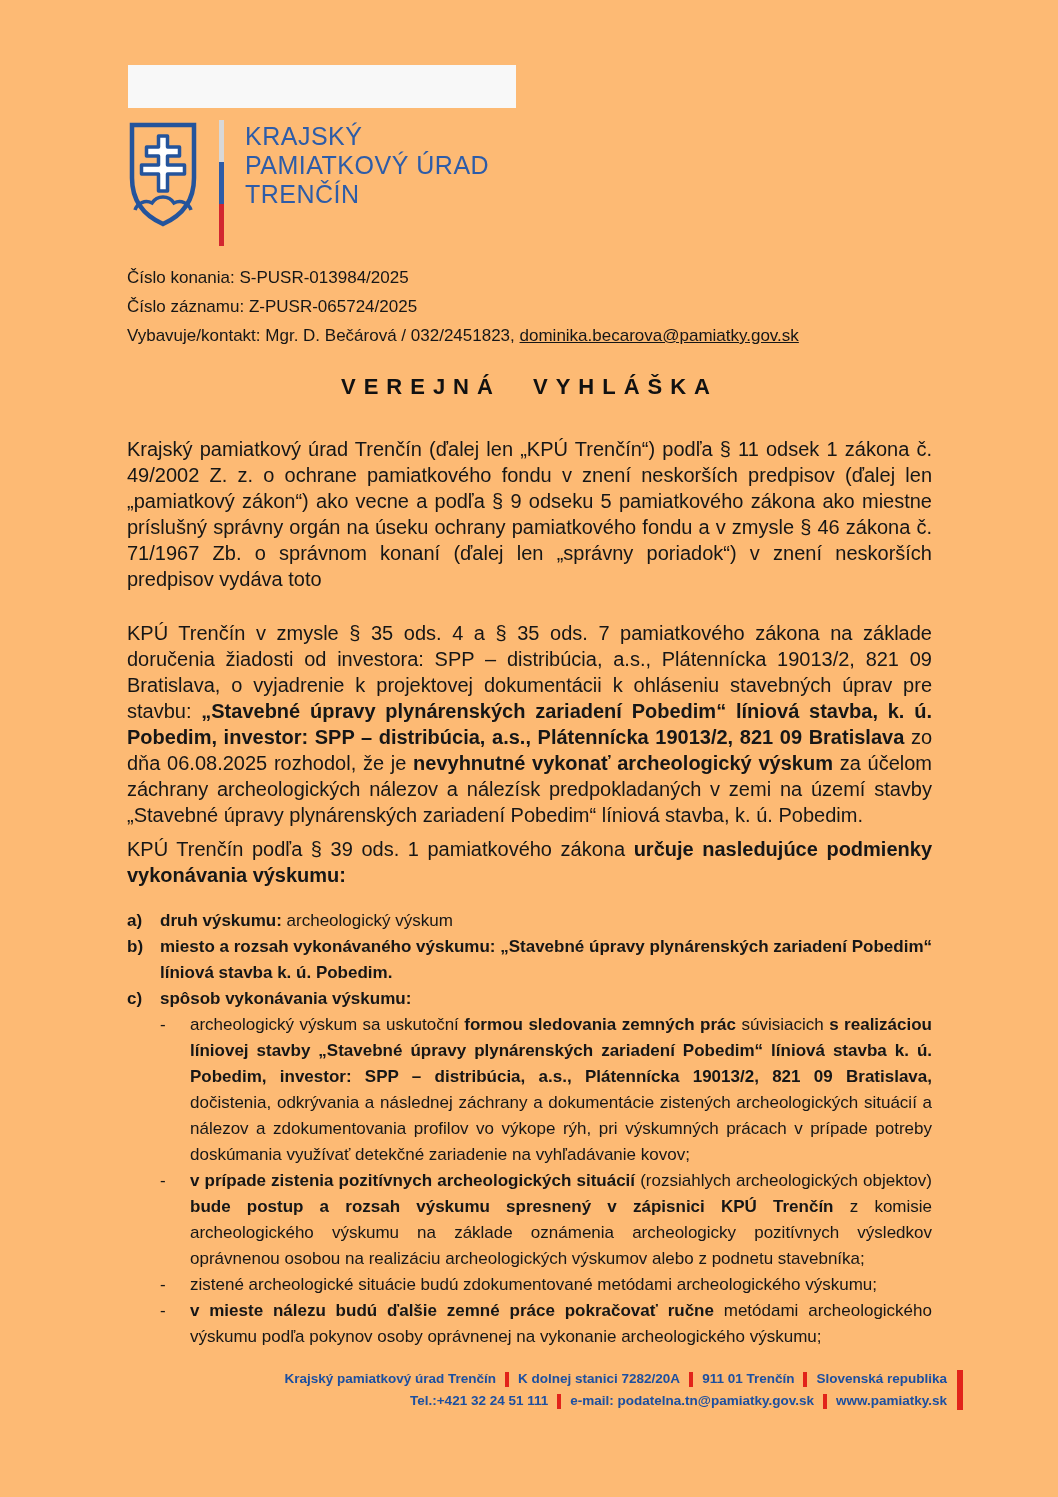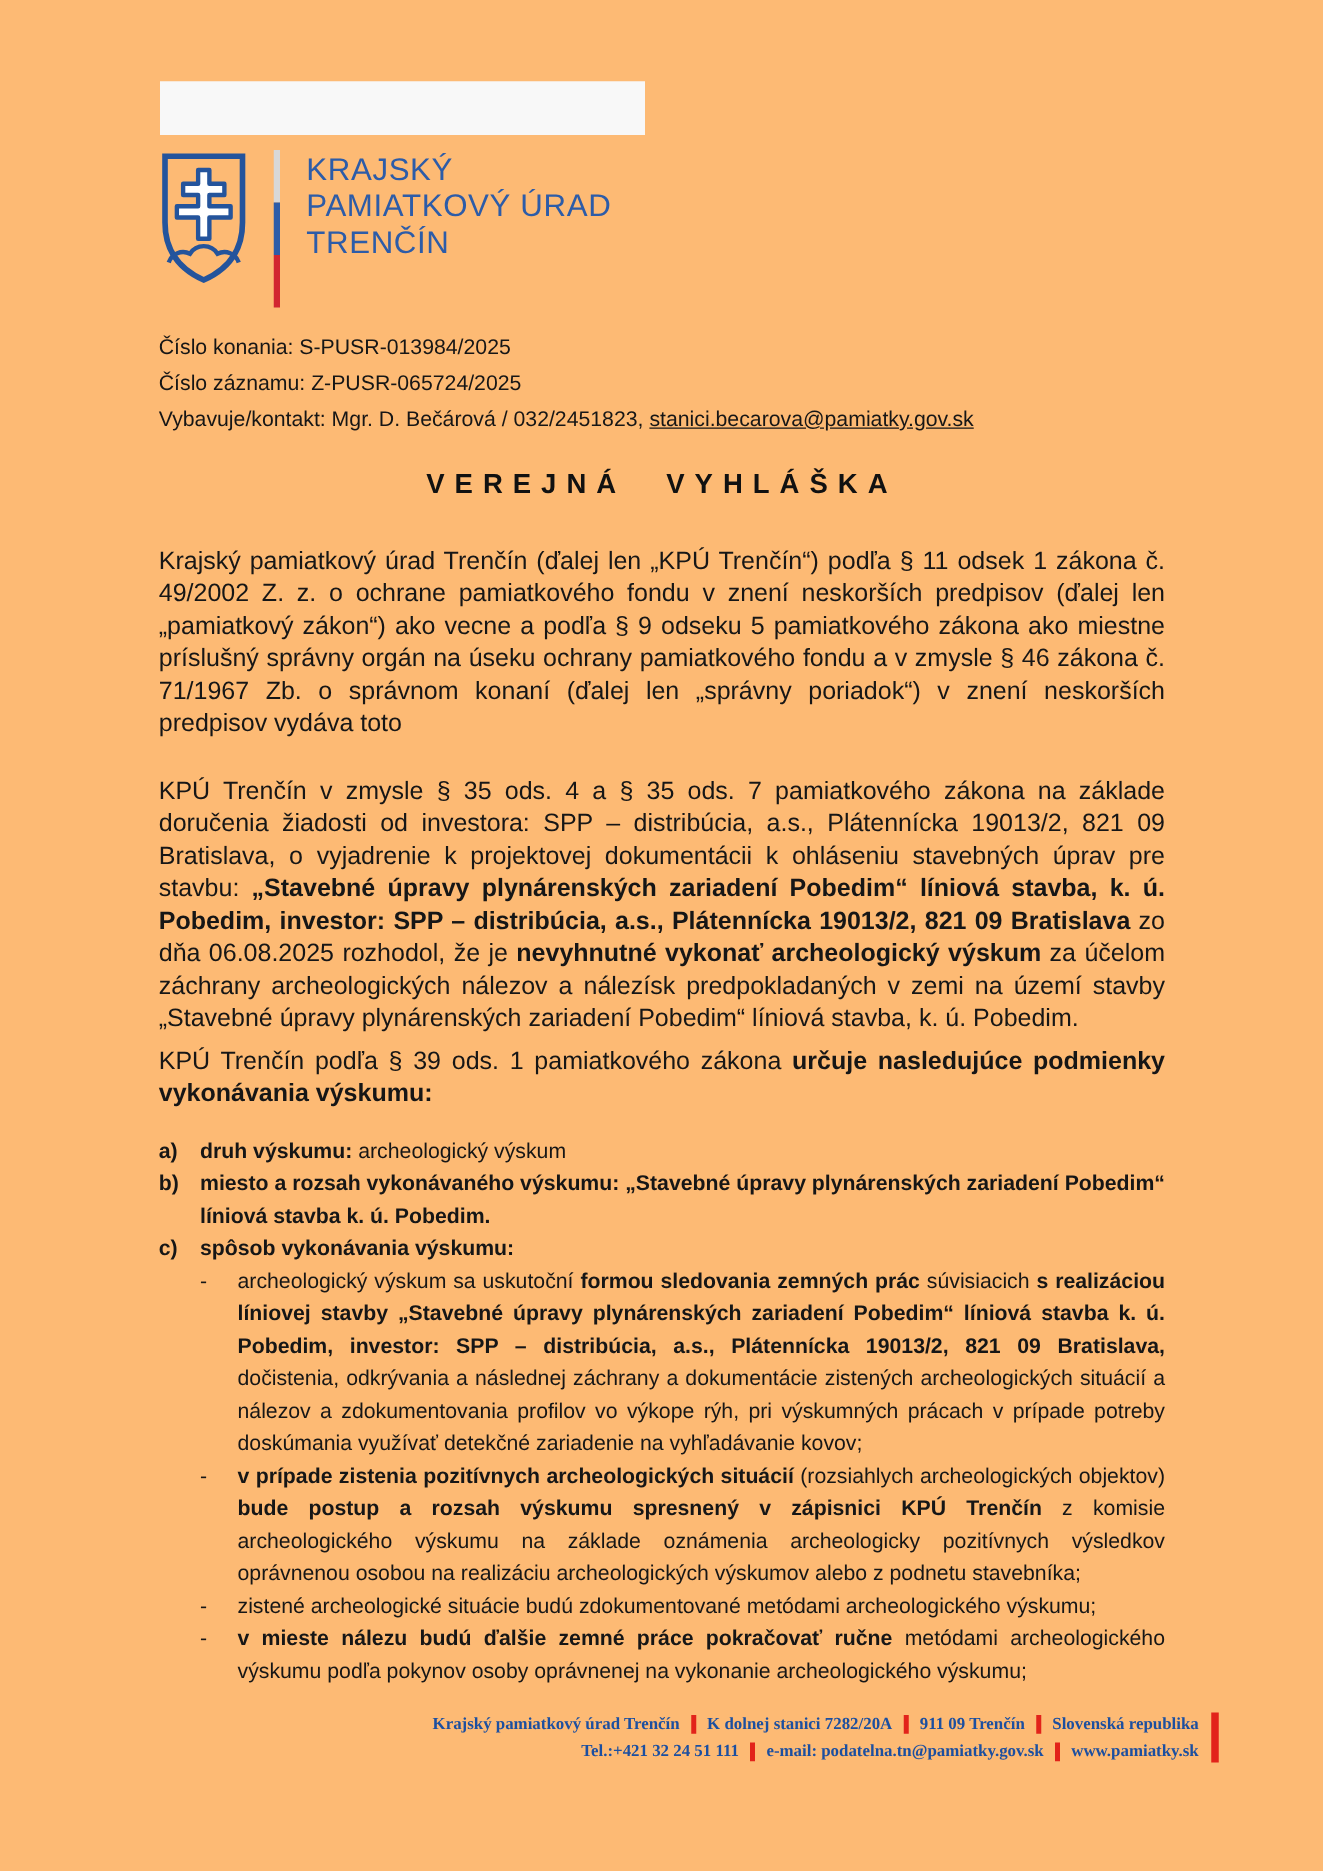--- a/index.html
+++ b/index.html
@@ -50,21 +50,21 @@
   #p-cond-intro { margin-top:8px; }
   .abc-list { margin-top:20px; font-size:17px; line-height:26px; }
   .abc-item { display:flex; }
   .abc-marker { width:33px; flex:none; font-weight:bold; }
   .abc-text { flex:1; text-align:justify; }
   .dash-list { font-size:17px; line-height:26px; }
   .dash-item { display:flex; padding-left:33px; }
   .dash-marker { width:30px; flex:none; }
   .dash-text { flex:1; text-align:justify; }
   
-  .footer { position:absolute; top:1368px; right:83px; display:flex; align-items:center;font-family:Liberation Serif, serif; }
+  .footer { position:absolute; top:1368px; right:95px; display:flex; align-items:center; }
   .f-rows { font-size:13.5px; font-weight:bold; color:#1c4fa0; line-height:22px; }
   .f-row { display:flex; justify-content:flex-end; align-items:center; white-space:nowrap; }
   .sep { width:4px; height:15px; background:#e2231a; margin:0 9px; flex:none; }
   .endbar { width:6px; height:40px; background:#e2231a; margin-left:10px; flex:none; }
 </style>
 </head>
 <body>
 
 <div class="page">
 
@@ -95,21 +95,21 @@
         <span>Číslo konania:</span>
         <span>S-PUSR-013984/2025</span>
       </div>
       <div class="meta-line">
         <span>Číslo záznamu:</span>
         <span>Z-PUSR-065724/2025</span>
       </div>
       <div class="meta-line">
         <span>Vybavuje/kontakt:</span>
         <span>Mgr. D. Bečárová / 032/2451823,</span>
-        <a class="email" href="#">stanici.becarova@pamiatky.gov.sk</a>
+        <a class="email" href="#">dominika.becarova@pamiatky.gov.sk</a>
       </div>
     </div>
 
     <h1 class="title">VEREJNÁ VYHLÁŠKA</h1>
 
     <p class="para j" id="p-intro"><span>Krajský pamiatkový úrad Trenčín (ďalej len „KPÚ Trenčín“) podľa § 11 odsek 1 zákona č. 49/2002 Z. z. o ochrane pamiatkového fondu v znení neskorších predpisov (ďalej len „pamiatkový zákon“) ako vecne a podľa § 9 odseku 5 pamiatkového zákona ako miestne príslušný správny orgán na úseku ochrany pamiatkového fondu a v zmysle § 46 zákona č. 71/1967 Zb. o správnom konaní (ďalej len „správny poriadok“) v znení neskorších predpisov vydáva toto</span></p>
 
 
     <p class="para j" id="p-decision"><span>KPÚ Trenčín v zmysle § 35 ods. 4 a § 35 ods. 7 pamiatkového zákona na základe doručenia žiadosti od investora: SPP – distribúcia, a.s., Plátennícka 19013/2, 821 09 Bratislava, o vyjadrenie k projektovej dokumentácii k ohláseniu stavebných úprav pre stavbu: </span><span class="b">„Stavebné úpravy plynárenských zariadení Pobedim“ líniová stavba, k. ú. Pobedim, investor: SPP – distribúcia, a.s., Plátennícka 19013/2, 821 09 Bratislava</span><span> zo dňa 06.08.2025 rozhodol, že je </span><span class="b">nevyhnutné vykonať archeologický výskum</span><span> za účelom záchrany archeologických nálezov a nálezísk predpokladaných v zemi na území stavby „Stavebné úpravy plynárenských zariadení Pobedim“ líniová stavba, k. ú. Pobedim.</span></p>
 
@@ -151,21 +151,21 @@
 
   </div>
 
   <footer class="footer">
     <div class="f-rows">
       <div class="f-row">
         <span>Krajský pamiatkový úrad Trenčín</span>
         <span class="sep"></span>
         <span>K dolnej stanici 7282/20A</span>
         <span class="sep"></span>
-        <span>911 09  Trenčín</span>
+        <span>911 01  Trenčín</span>
         <span class="sep"></span>
         <span>Slovenská republika</span>
       </div>
       <div class="f-row">
         <span>Tel.:+421 32 24 51 111</span>
         <span class="sep"></span>
         <span>e-mail: podatelna.tn@pamiatky.gov.sk</span>
         <span class="sep"></span>
         <span>www.pamiatky.sk</span>
       </div>

